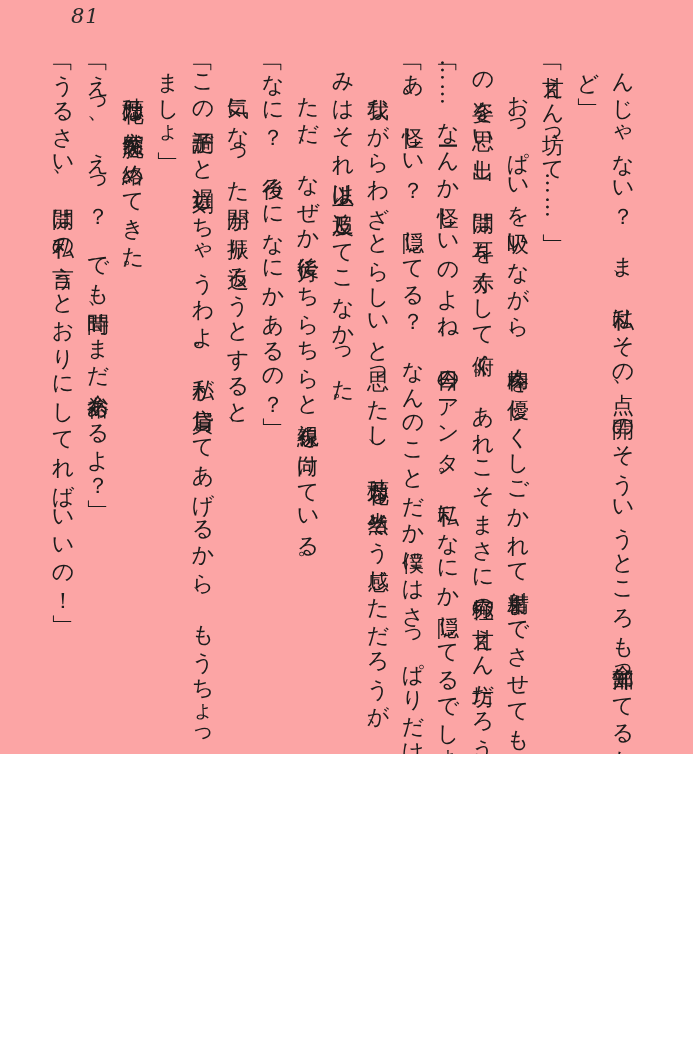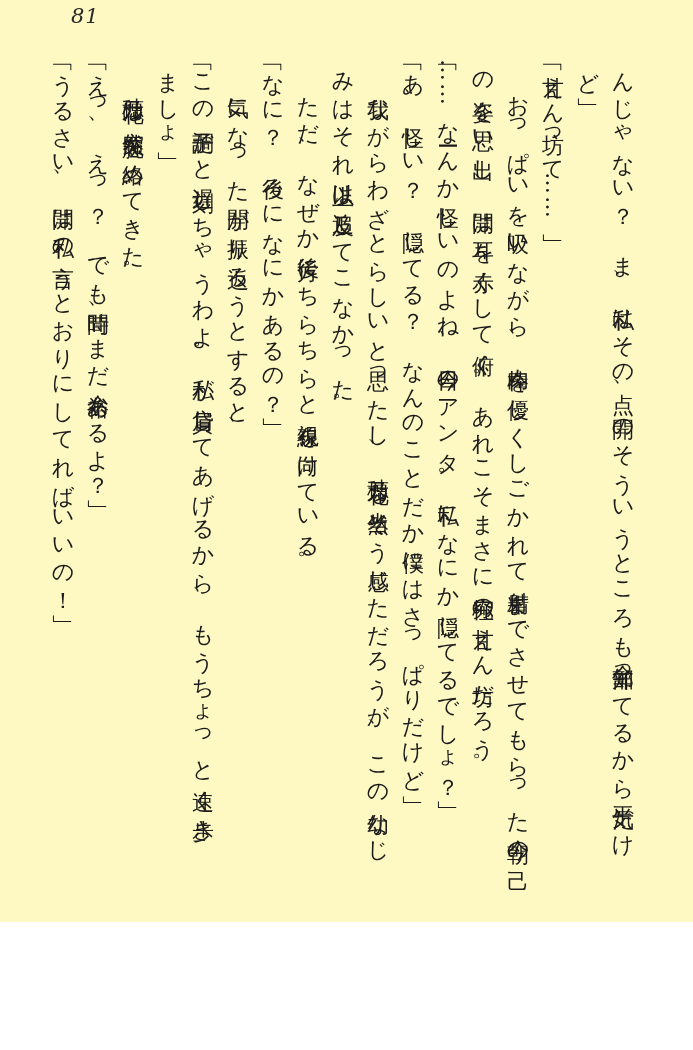--- a/index.html
+++ b/index.html
@@ -3,22 +3,22 @@
 <meta charset="utf-8">
 <style>
   html, body {
     margin: 0;
     padding: 0;
     background: #ffffff;
   }
   .page {
     position: relative;
     width: 693px;
-    height: 922px;
-    background: #fef9c3;
+    height: 754px;
+    background: #fca5a5;
     overflow: hidden;
     font-family: "DejaVu Serif", serif;
   }
   .page-number {
     position: absolute;
     top: 4px;
     left: 71px;
     font-size: 21px;
     font-style: italic;
     color: #2b2b2b;

